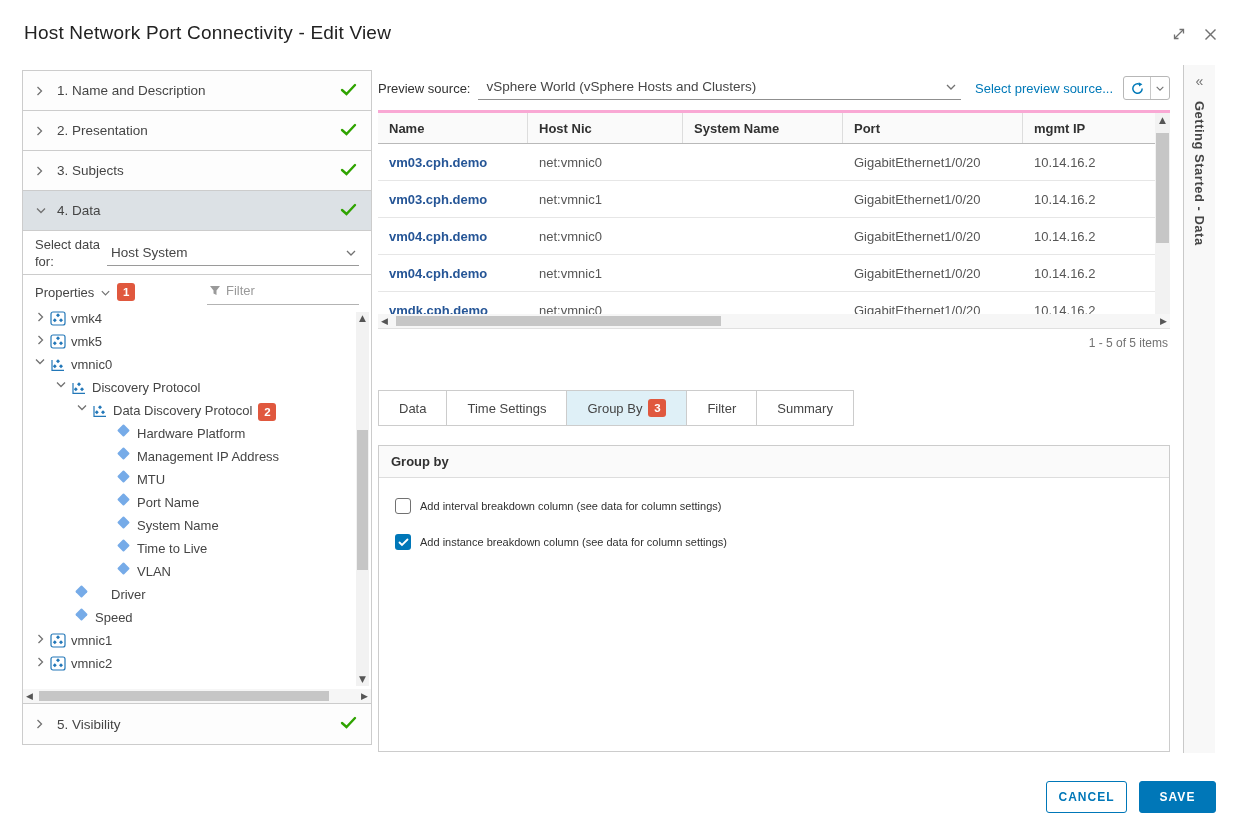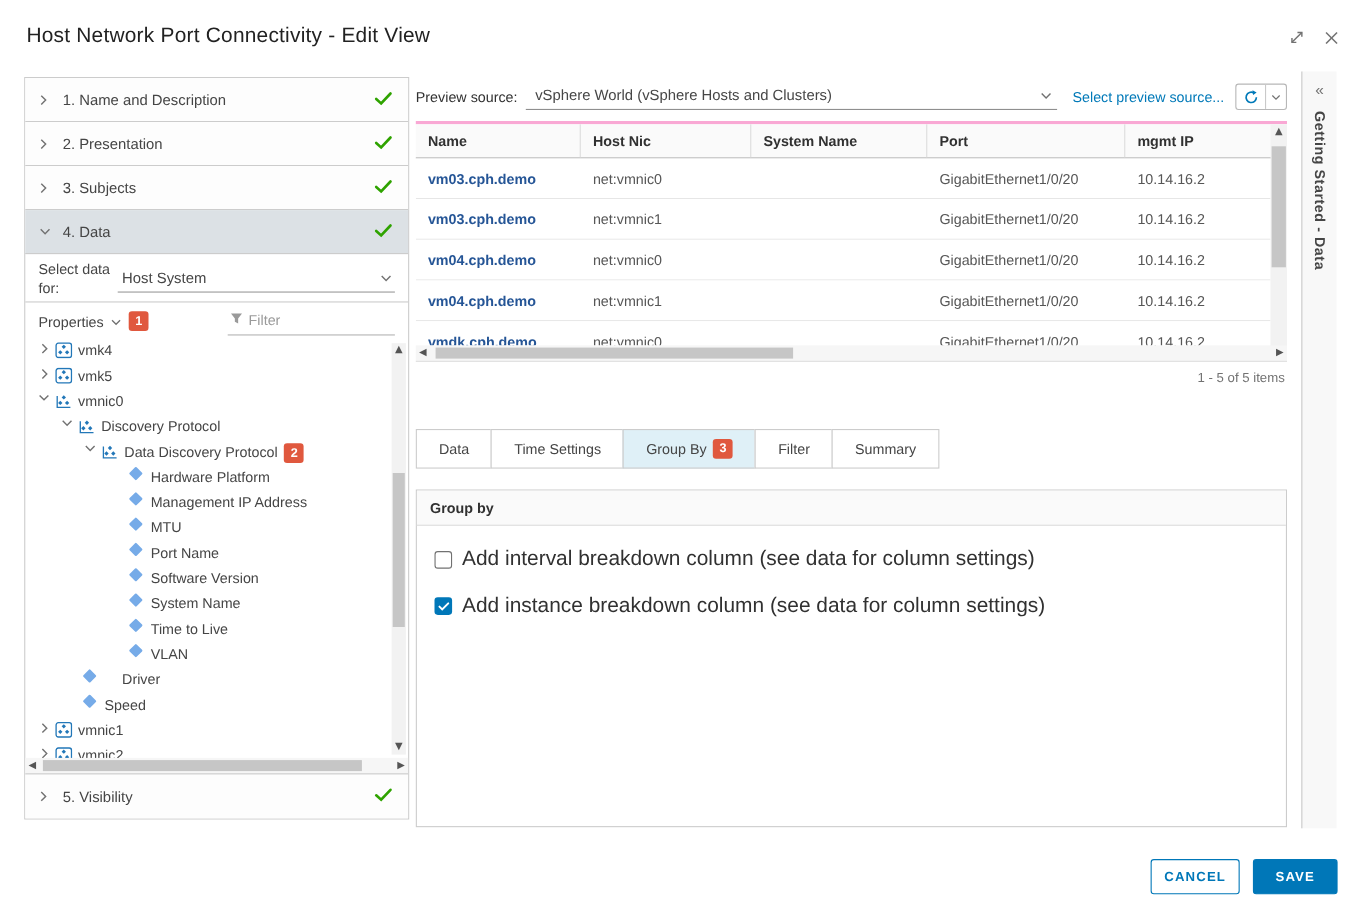--- a/index.html
+++ b/index.html
@@ -82,21 +82,21 @@
   .tab:first-child { margin-left:0; }
   .tab.active { background:var(--active-tab); }
 
   .gb-panel { margin-top:19px; border:1px solid #ccc; height:307px; background:#fff; }
   .gb-head { background:#fafafa; border-bottom:1px solid #ddd; padding:8px 12px; font-size:13px; font-weight:bold; color:#313131; }
   .gb-body { padding:20px 16px; }
   .check-row { display:flex; align-items:center; margin-bottom:20px; cursor:pointer; }
   .cbox { width:16px; height:16px; border-radius:3px; flex:0 0 16px; display:flex; align-items:center; justify-content:center; }
   .cbox.unchecked { border:1px solid #717171; background:#fff; }
   .cbox.checked { background:var(--accent); }
-  .check-row .cl { font-size:19px; color:#313131; margin-left:9px; }
+  .check-row .cl { font-size:11px; color:#313131; margin-left:9px; }
 
   
   .side-strip { position:absolute; left:1183px; top:65px; width:32px; height:688px; border-left:1px solid #c9c9c9; background:#f8f8f8; cursor:pointer; }
   .side-strip .collapse { text-align:center; color:#727272; font-size:14px; padding-top:8px; }
   .side-strip .vtitle { writing-mode:vertical-rl; font-size:13px; font-weight:600; color:#454545; margin:12px auto 0 auto; display:block; width:15px; letter-spacing:.5px; }
 
   
   .btn { position:absolute; top:781px; height:32px; border-radius:3px; font-size:12px; font-weight:bold; letter-spacing:1px; display:flex; align-items:center; justify-content:center; cursor:pointer; font-family:inherit; }
   .btn.cancel { left:1046px; width:81px; background:#fff; border:1px solid var(--accent); color:var(--accent); }
   .btn.save { left:1139px; width:77px; background:var(--accent); border:1px solid var(--accent); color:#fff; }
@@ -316,26 +316,20 @@
         <div class="tree-row" style="padding-left: 92px;">
           <span class="ticon">
             <span class="diamond"></span>
           </span>
           <span>Port Name</span>
         </div>
         <div class="tree-row" style="padding-left: 92px;">
           <span class="ticon">
             <span class="diamond"></span>
           </span>
-          <span>Software Version</span>
-        </div>
-        <div class="tree-row" style="padding-left: 92px;">
-          <span class="ticon">
-            <span class="diamond"></span>
-          </span>
           <span>System Name</span>
         </div>
         <div class="tree-row" style="padding-left: 92px;">
           <span class="ticon">
             <span class="diamond"></span>
           </span>
           <span>Time to Live</span>
         </div>
         <div class="tree-row" style="padding-left: 92px;">
           <span class="ticon">

